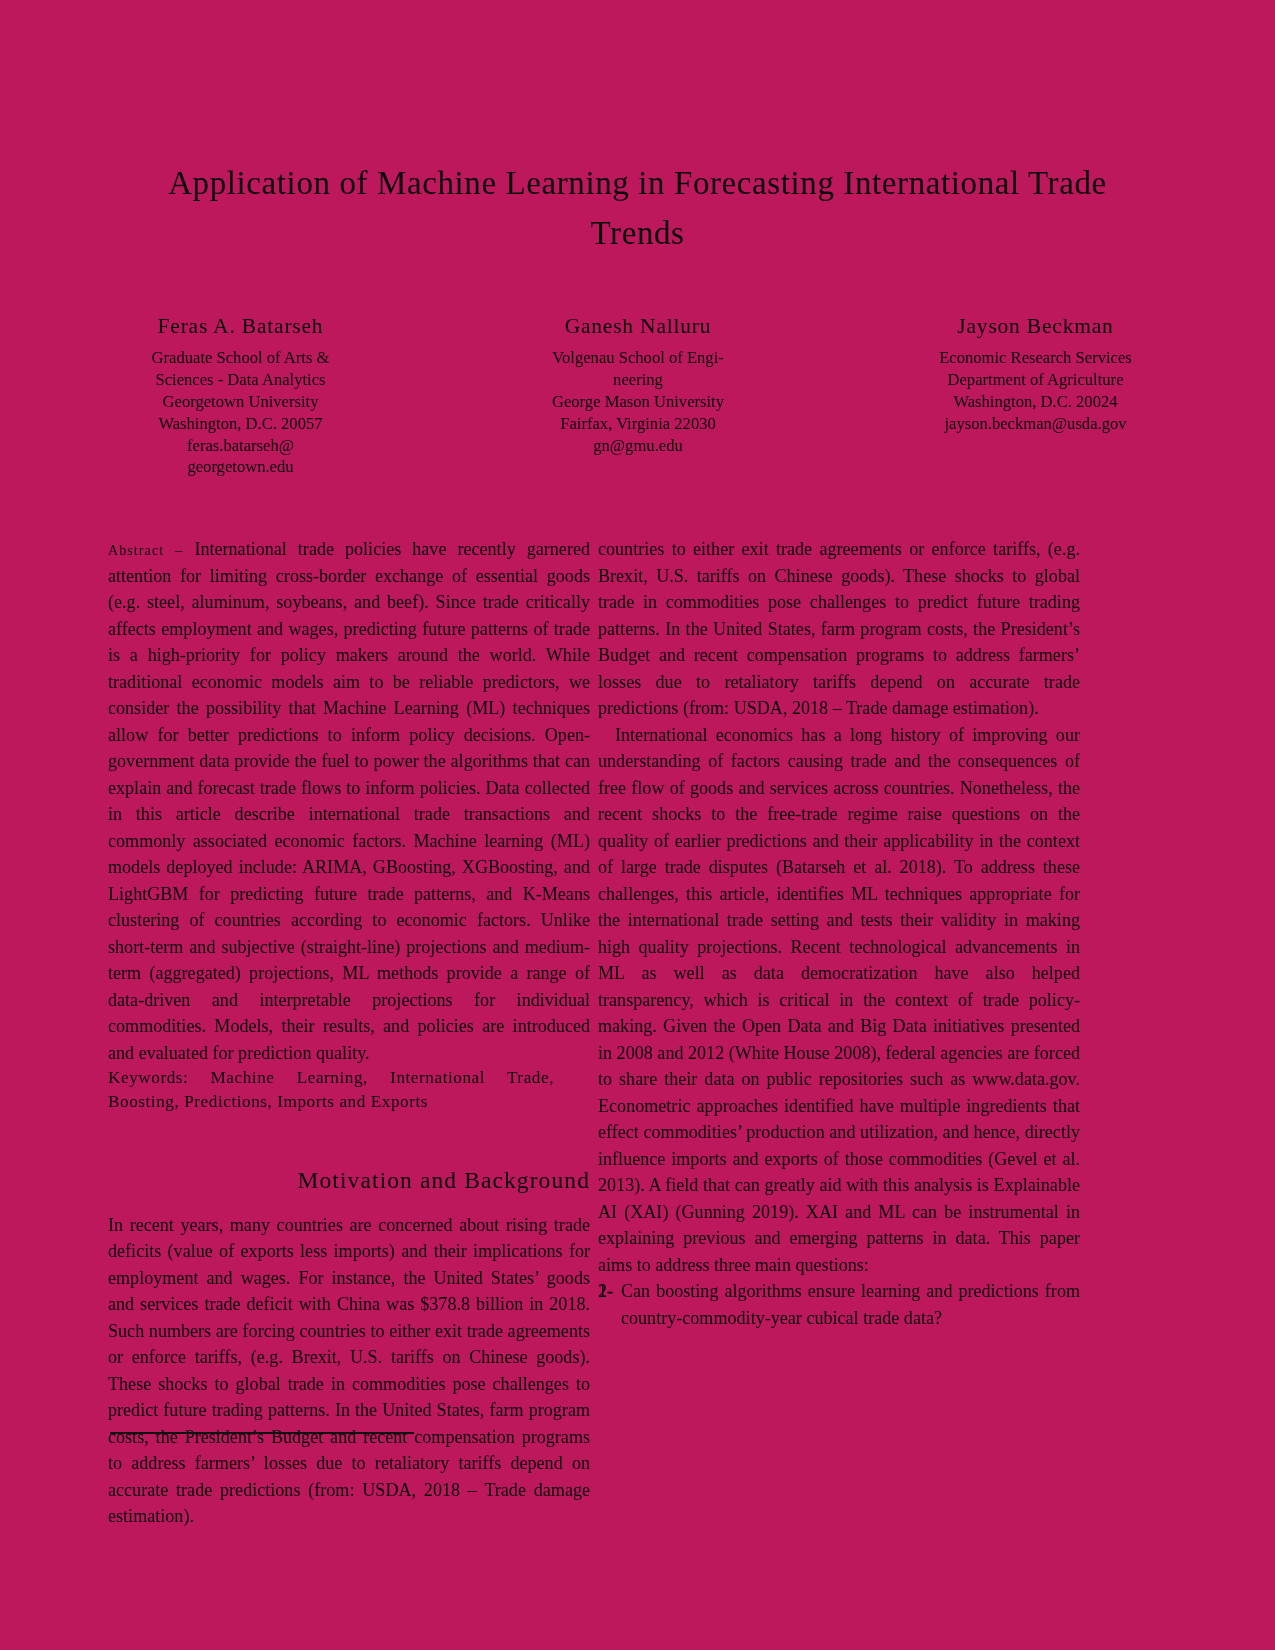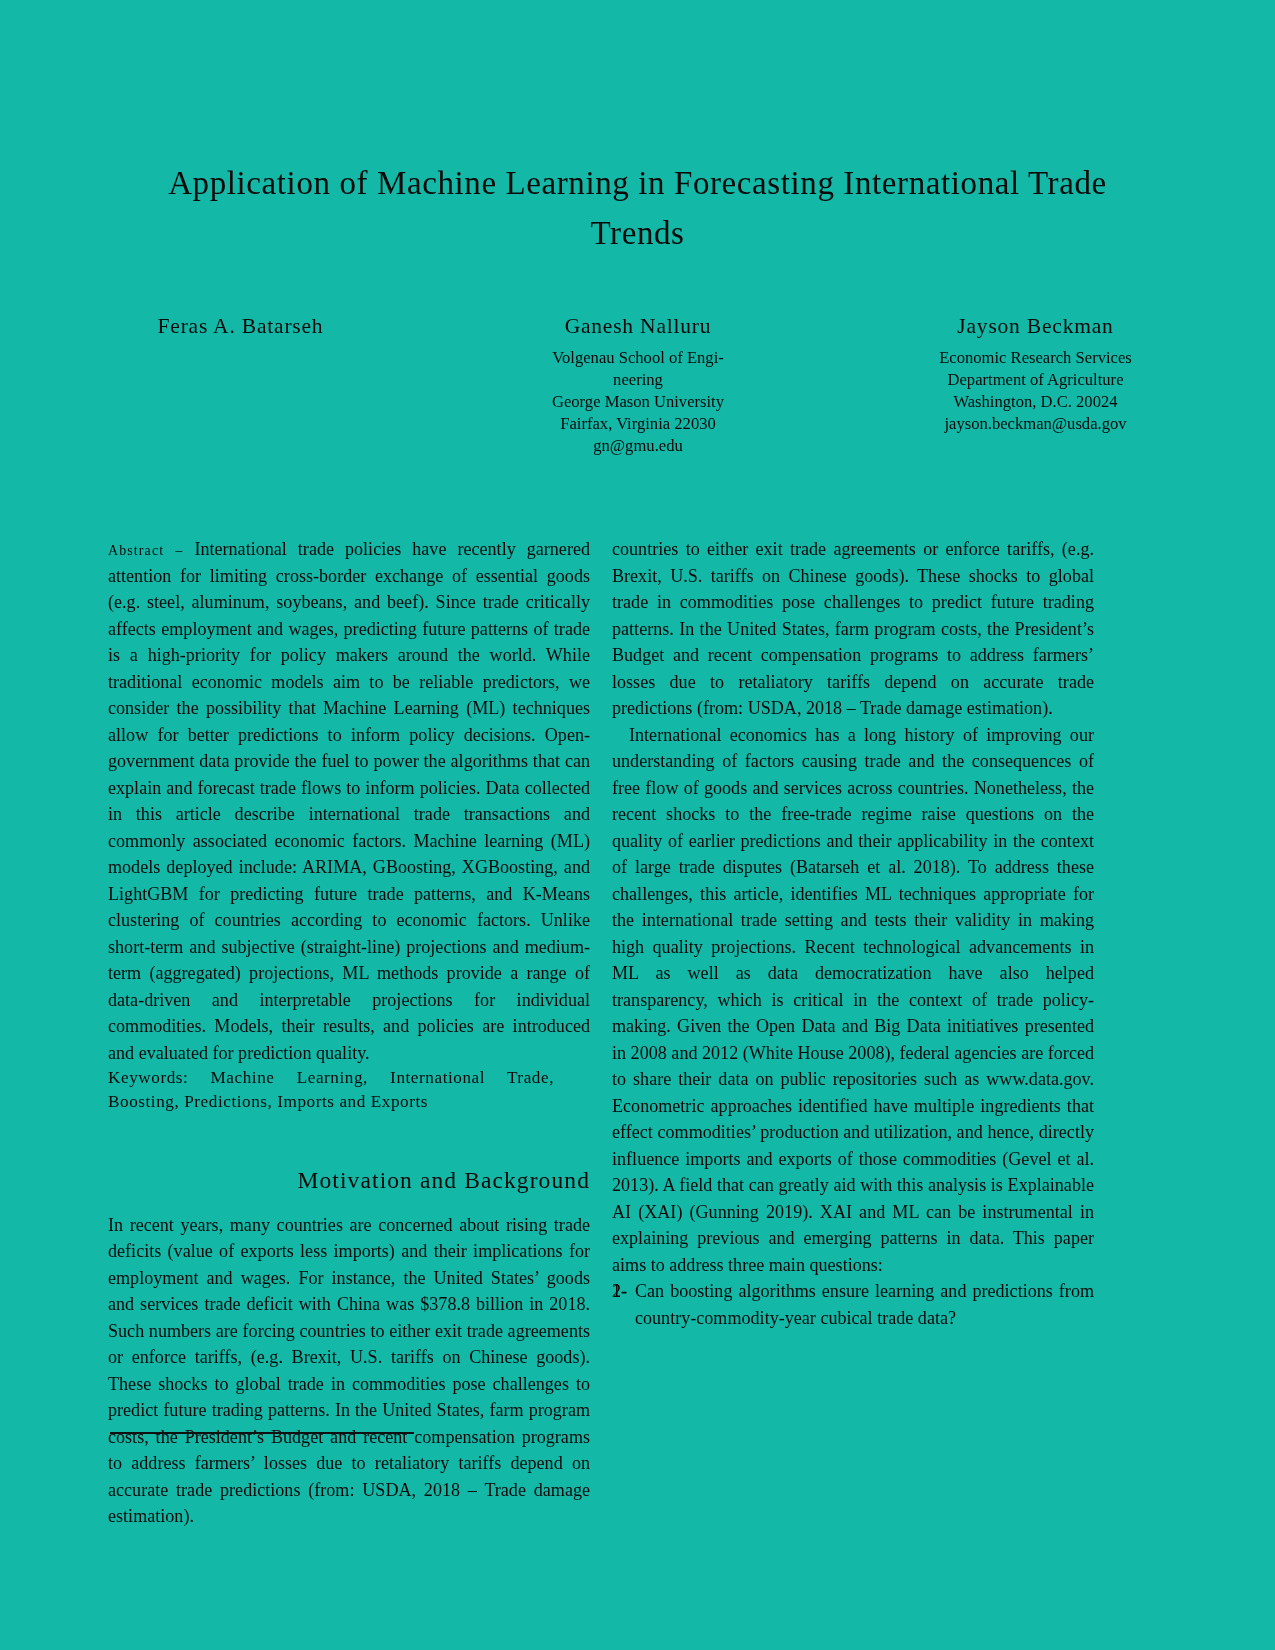--- a/index.html
+++ b/index.html
@@ -5,21 +5,21 @@
   html, body {
     margin: 0;
     padding: 0;
     background: #ffffff;
   }
   .page {
     position: relative;
     width: 1275px;
     height: 1650px;
     margin: 0 auto;
-    background: #14b8a6;
+    background: #be185d;
     color: #0a0a0a;
     font-family: "Liberation Serif", "DejaVu Serif", serif;
     overflow: hidden;
   }
 
   
   .title-block {
     position: absolute;
     left: 150px;
     top: 158px;
@@ -68,21 +68,21 @@
     position: absolute;
     top: 536px;
     width: 482px;
     font-size: 18.1px;
     line-height: 1.465;
     text-align: justify;
     -webkit-hyphens: none;
     hyphens: none;
   }
   .col-left  { left: 108px; }
-  .col-right { left: 612px; }
+  .col-right { left: 598px; }
 
   .col p {
     margin: 0;
     text-indent: 0;
   }
   .col p.indent { text-indent: 17px; }
 
   .abstract-lead {
     letter-spacing: 1.1px;
     font-size: 14px;
@@ -136,20 +136,28 @@
 <div class="page">
 
   <div class="title-block">
     <h1 class="paper-title">Application of Machine Learning in Forecasting International Trade Trends</h1>
   </div>
 
   <div class="authors-row">
 
     <div class="author">
       <div class="author-name">Feras A. Batarseh</div>
+      <div class="author-affil">
+        <div>Graduate School of Arts &amp;</div>
+        <div>Sciences - Data Analytics</div>
+        <div>Georgetown University</div>
+        <div>Washington, D.C. 20057</div>
+        <div>feras.batarseh@</div>
+        <div>georgetown.edu</div>
+      </div>
     </div>
 
 
     <div class="author">
       <div class="author-name">Ganesh Nalluru</div>
       <div class="author-affil">
         <div>Volgenau School of Engi-</div>
         <div>neering</div>
         <div>George Mason University</div>
         <div>Fairfax, Virginia 22030</div>

